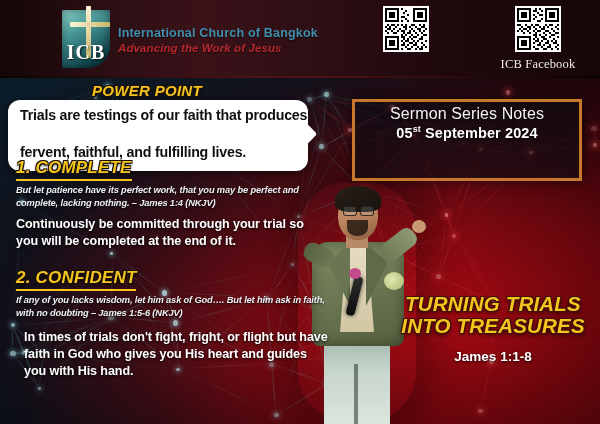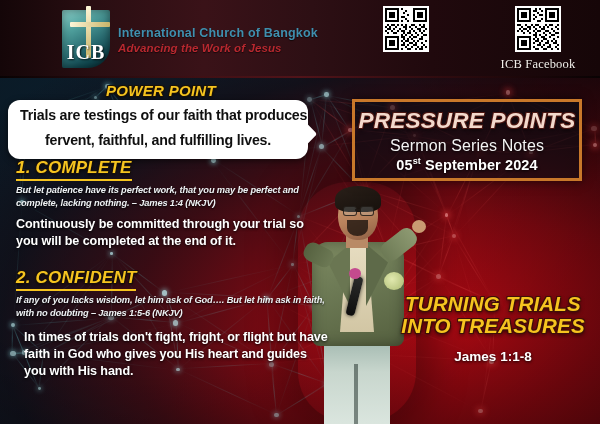--- a/index.html
+++ b/index.html
@@ -79,35 +79,34 @@
     margin-top:5px;font-family:"Liberation Serif", serif;font-size:12.5px;color:#f2eeea;
     letter-spacing:.2px;text-shadow:0 1px 1px rgba(0,0,0,.8);
   }
 
   
   .pp-title{
     position:absolute;left:92px;top:82px;
     font-size:15px;font-weight:bold;font-style:italic;color:#f6c41f;
     letter-spacing:.3px;
     text-shadow:-1px -1px 0 #1a1208, 1px -1px 0 #1a1208, -1px 1px 0 #1a1208, 1px 1px 0 #1a1208, 0 2px 3px rgba(0,0,0,.7);
-    margin-left:14px;
   }
   .pp-title .ul{
     display:block;height:2px;margin-top:1px;background:#f6c41f;
     box-shadow:0 1px 2px rgba(0,0,0,.8);
   }
 
   .callout{
     position:absolute;left:8px;top:100px;width:300px;
     background:#ffffff;border-radius:12px;
     padding:7px 12px 9px 12px;box-sizing:border-box;
     box-shadow:0 2px 6px rgba(0,0,0,.55);
   }
   .callout .l1{font-size:14.2px;font-weight:bold;color:#101010;line-height:1.25;letter-spacing:-.2px;white-space:nowrap;}
-  .callout .l2{font-size:14.2px;font-weight:bold;color:#101010;line-height:1.25;letter-spacing:-.2px;margin-top:7px;text-align:center;}
+  .callout .l2{font-size:14.2px;font-weight:bold;color:#101010;line-height:1.25;letter-spacing:-.2px;margin-top:19px;text-align:left;}
   .callout:after{
     content:"";position:absolute;right:-6px;top:26px;width:16px;height:16px;background:#fff;
     transform:rotate(45deg);border-radius:3px;
   }
 
   .sec{position:absolute;left:16px;width:312px;}
   .sec-head{
     display:inline-block;
     font-size:17px;font-weight:bold;font-style:italic;color:#f6c41f;letter-spacing:.2px;
     text-shadow:-1px -1px 0 #17100a, 1px -1px 0 #17100a, -1px 1px 0 #17100a, 1px 1px 0 #17100a, 0 2px 3px rgba(0,0,0,.75);
@@ -726,21 +725,20 @@
   <div class="sec" id="sec2">
     <div class="sec-head">
       <span>2. CONFIDENT</span>
       <span class="ul"></span>
     </div>
     <div class="scripture">If any of you lacks wisdom, let him ask of God…. But let him ask in faith, with no doubting – James 1:5-6 (NKJV)</div>
     <div class="body-text">In times of trials don't fight, fright, or flight but have faith in God who gives you His heart and guides you with His hand.</div>
   </div>
 
   <div class="banner">
-    <div class="t1">PRESSURE POINTS</div>
     <div class="t2">Sermon Series Notes</div>
     <div class="t3"><span>05</span><sup>st</sup><span> September 2024</span></div>
   </div>
 
   <div class="bottom-title">
     <div class="bt">TURNING TRIALS</div>
     <div class="bt">INTO TREASURES</div>
     <div class="ref">James 1:1-8</div>
   </div>
 

